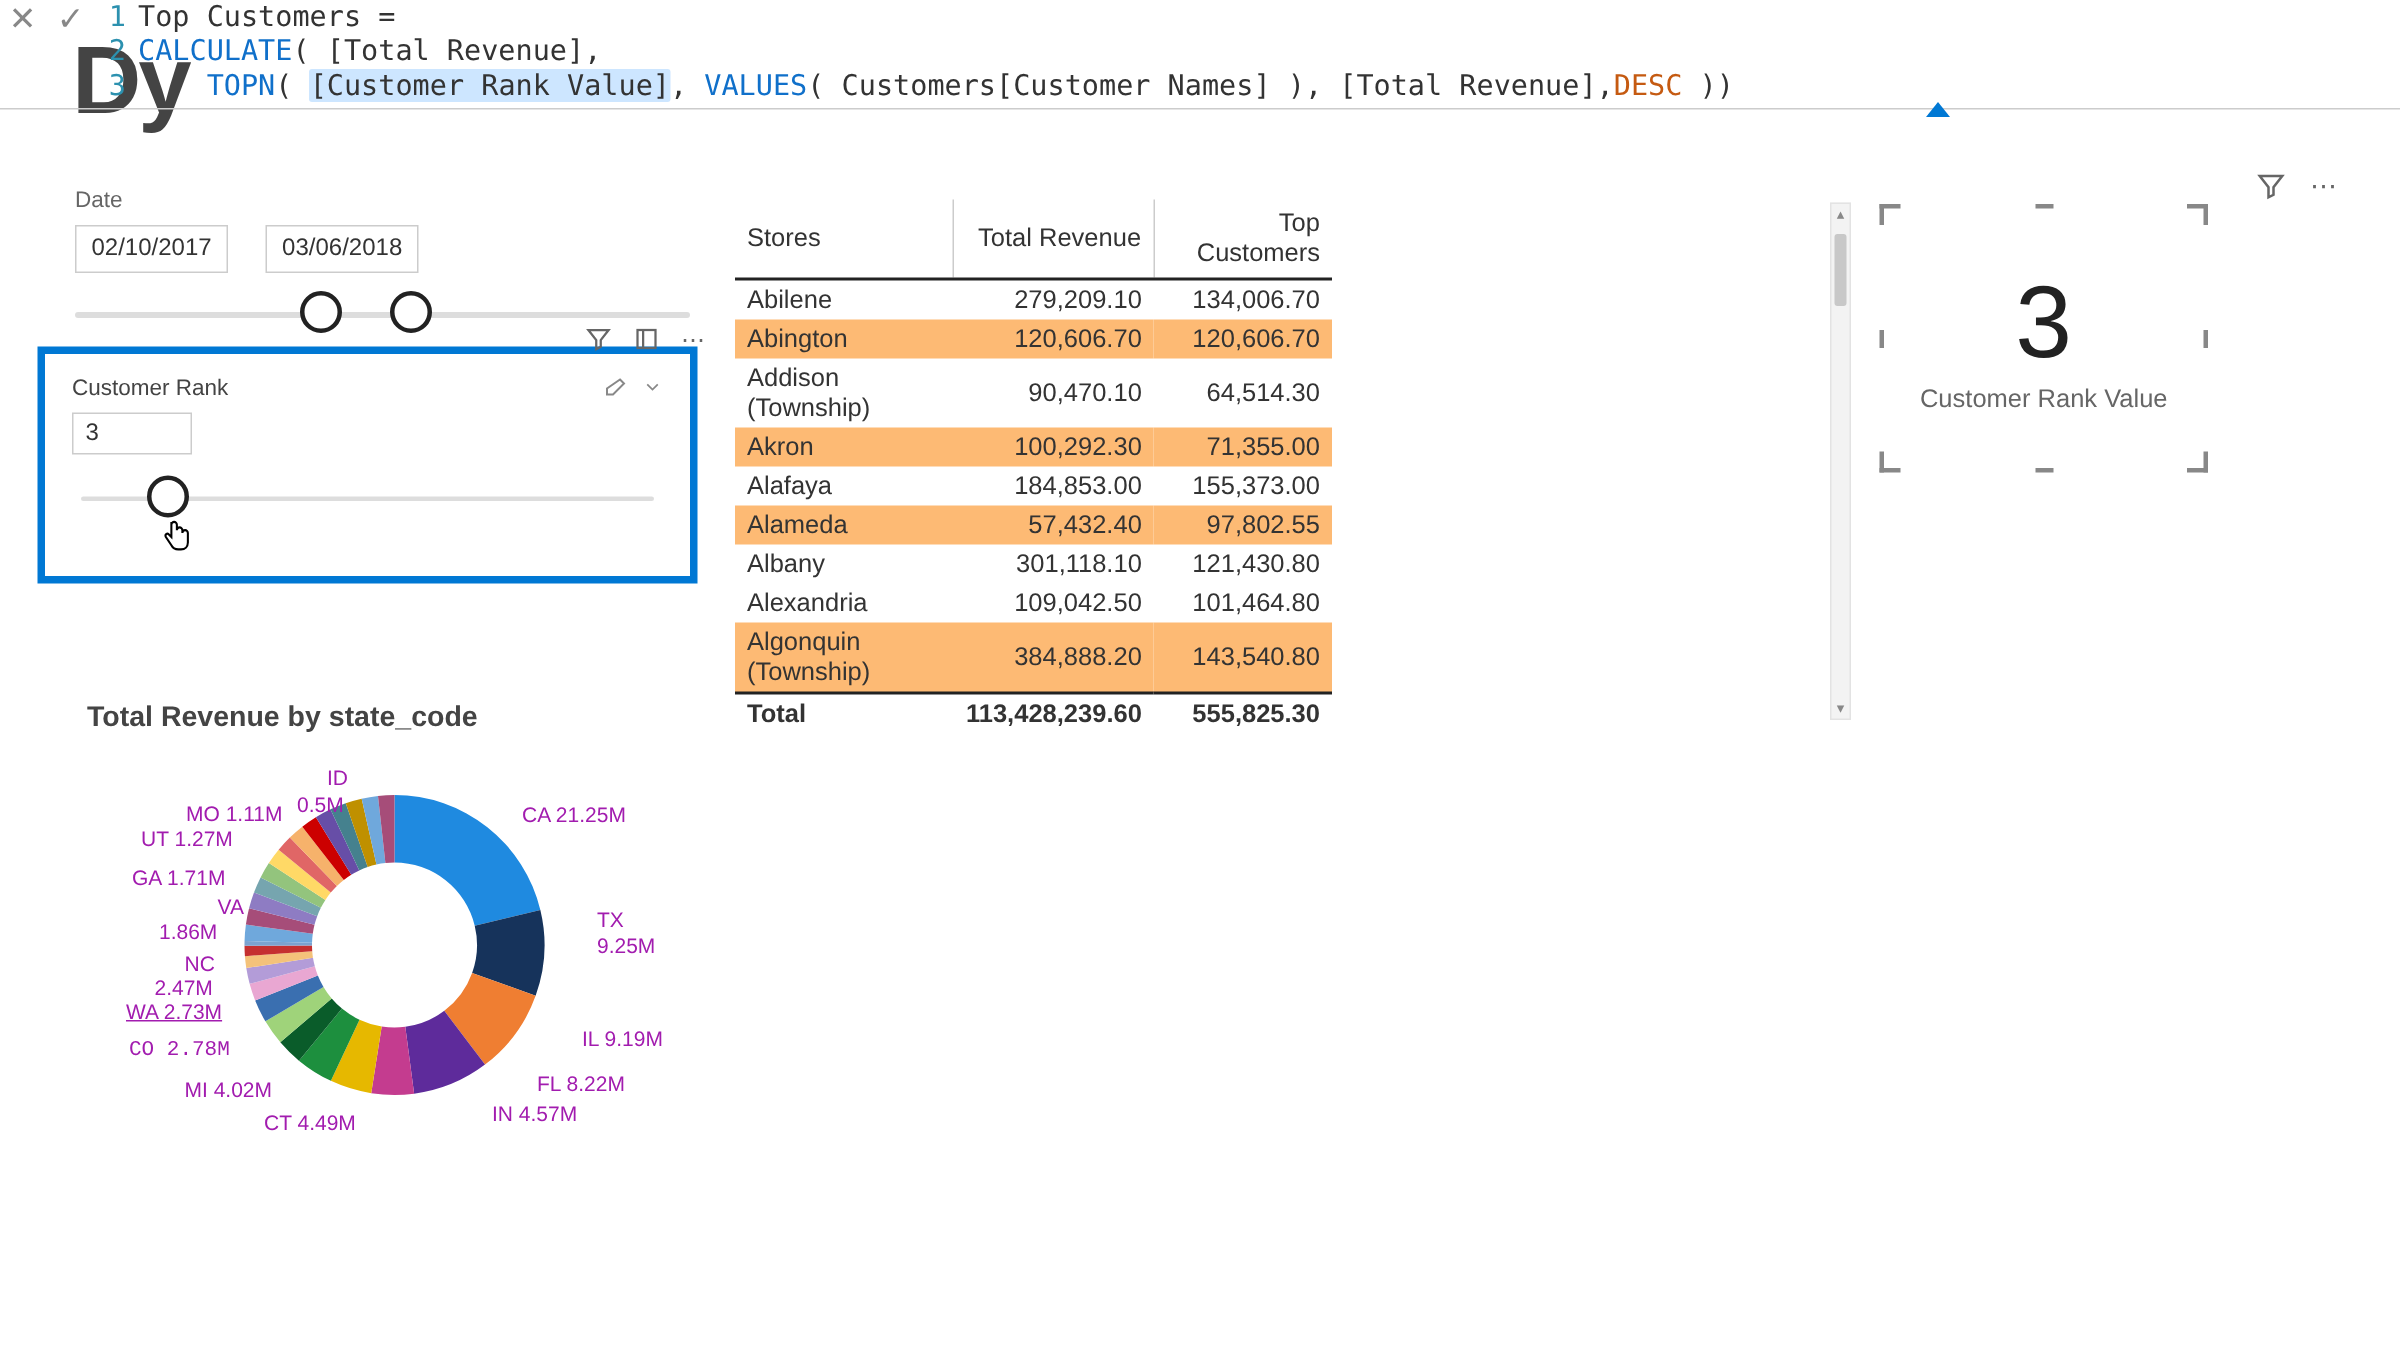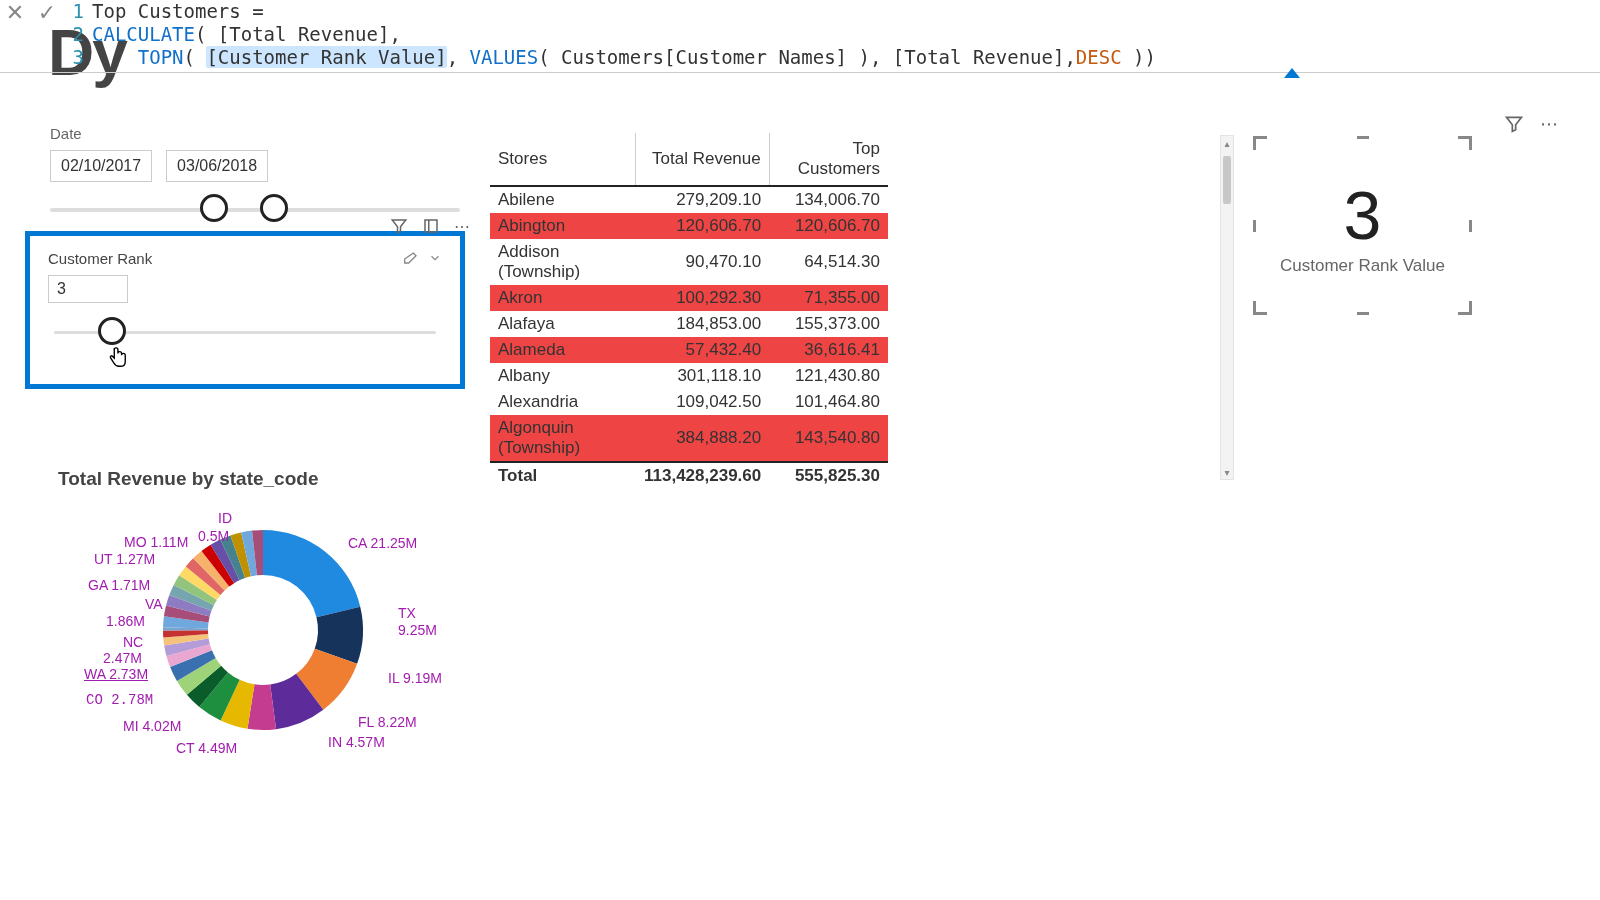--- a/index.html
+++ b/index.html
@@ -22,21 +22,21 @@
   .canvas { position: relative; width: 100%; height: calc(100% - 73px); }
 
   
   .visual-header { position: absolute; right: 40px; top: 40px; display: flex; gap: 16px; align-items: center; color: #666; }
   .filter-ico { width: 20px; height: 20px; }
   .more-ico { font-size: 18px; letter-spacing: 2px; color: #666; }
 
   
   .date-slicer { position: absolute; left: 50px; top: 52px; width: 410px; }
   .sl-title { font-size: 15px; color: #666; margin-bottom: 8px; }
-  .date-inputs { display: flex; gap: 14px; margin-bottom: 12px; }
+  .date-inputs { display: flex; gap: 25px; margin-bottom: 12px; }
   .date-box { border: 1px solid #ccc; padding: 6px 10px; font-size: 16px; color: #333; }
   .slider-track { position: relative; height: 30px; }
   .track-line { position: absolute; top: 14px; left: 0; right: 0; height: 4px; background: #ddd; border-radius: 2px; }
   .handle { position: absolute; top: 0; width: 28px; height: 28px; background: #fff; border: 3px solid #222; border-radius: 50%; }
 
   
   .mini-icons { position:absolute; left:390px; top:144px; display:flex; gap:14px; color:#666; font-size:16px; z-index:2;}
   .mini-icons .ic { width:18px; height:18px; display:flex; align-items:center; justify-content:center;}
 
   
@@ -49,21 +49,21 @@
   .rank-handle { position: absolute; top: 0; left: 44px; width: 28px; height: 28px; background: #fff; border: 3px solid #222; border-radius: 50%; }
   .cursor-hand { position: absolute; top: 28px; left: 52px; font-size: 22px; pointer-events: none;}
 
   
   .tbl-wrap { position: absolute; left: 490px; top: 60px; width: 398px; height: 350px; }
   table { border-collapse: collapse; width: 100%; font-size: 17px; }
   th { text-align: left; font-weight: 400; padding: 6px 8px; border-bottom: 2px solid #222; color: #333; }
   th.lb { border-right: 1px solid #ccc;}
   th.num, td.num { text-align: right; }
   td { padding: 3px 8px; color: #333; }
-  tr.alt td { background: #ef4444; }
+  tr.alt td { background: #fdba74; }
   tr.total td { border-top: 2px solid #222; font-weight: 700; }
 
   
   .card { position: absolute; right: 130px; top: 65px; width: 215px; height: 175px; background: #fff; display: flex; flex-direction: column; align-items: center; justify-content: center; }
   .card-val { font-size: 68px; font-weight: 400; color: #222; }
   .card-lbl { font-size: 17px; color: #666; margin-top: 2px; }
   .sel-border { position: absolute; inset: 0; }
   .sel-border .corner { position: absolute; width: 16px; height: 16px; }
   .sel-border .corner::before, .sel-border .corner::after { content:""; position:absolute; background:#888; }
   .corner.tl{top:-2px;left:-2px}.corner.tr{top:-2px;right:-2px}.corner.bl{bottom:-2px;left:-2px}.corner.br{bottom:-2px;right:-2px}
@@ -194,21 +194,21 @@
             <td class="num">71,355.00</td>
           </tr>
           <tr>
             <td>Alafaya</td>
             <td class="num">184,853.00</td>
             <td class="num">155,373.00</td>
           </tr>
           <tr class="alt">
             <td>Alameda</td>
             <td class="num">57,432.40</td>
-            <td class="num">36,616.41</td>
+            <td class="num">97,802.55</td>
           </tr>
           <tr>
             <td>Albany</td>
             <td class="num">301,118.10</td>
             <td class="num">121,430.80</td>
           </tr>
           <tr>
             <td>Alexandria</td>
             <td class="num">109,042.50</td>
             <td class="num">101,464.80</td>
@@ -280,21 +280,21 @@
           <path d="M48.53921902771563,46.116716585344335 A100,100 0 0 1 57.59716219976353,39.82991962853323 L81.17843920986994,78.15645579569329 A55,55 0 0 0 76.1965704652436,81.61419412193939 Z" fill="#cc0000"></path>
           <path d="M57.59716219976353,39.82991962853323 A100,100 0 0 1 67.29216745952891,34.57853662047336 L86.5106921027409,75.26819514126035 A55,55 0 0 0 81.17843920986994,78.15645579569329 Z" fill="#674ea7"></path>
           <path d="M67.29216745952891,34.57853662047336 A100,100 0 0 1 77.50637248217419,30.42640870341873 L92.12850486519581,72.9845247868803 A55,55 0 0 0 86.5106921027409,75.26819514126035 Z" fill="#45818e"></path>
           <path d="M77.50637248217419,30.42640870341873 A100,100 0 0 1 88.11560302353158,27.424013358939902 L97.96358166294236,71.33320734741694 A55,55 0 0 0 92.12850486519581,72.9845247868803 Z" fill="#bf9000"></path>
           <path d="M88.11560302353158,27.424013358939902 A100,100 0 0 1 98.99088250825753,25.607850752421044 L103.94498537954163,70.33431791383157 A55,55 0 0 0 97.96358166294236,71.33320734741694 Z" fill="#6fa8dc"></path>
           <path d="M98.99088250825753,25.607850752421044 A100,100 0 0 1 110.00000000000043,25 L110.00000000000023,70 A55,55 0 0 0 103.94498537954163,70.33431791383157 Z" fill="#a64d79"></path>
         </svg>
         <div class="d-label" style="left: 290px; top: 35px;">CA 21.25M</div>
         <div class="d-label" style="left: 340px; top: 105px;">TX</div>
         <div class="d-label" style="left: 340px; top: 122px; text-align: right;">9.25M</div>
-        <div class="d-label" style="left: 330px; top: 170px;">IL 9.19M</div>
+        <div class="d-label" style="left: 330px; top: 184px;">IL 9.19M</div>
         <div class="d-label" style="left: 300px; top: 214px;">FL 8.22M</div>
         <div class="d-label" style="left: 270px; top: 234px;">IN 4.57M</div>
         <div class="d-label" style="left: 118px; top: 240px;">CT 4.49M</div>
         <div class="d-label" style="left: 65px; top: 218px;">MI 4.02M</div>
         <div class="d-label" style="left: 28px; top: 192px; font-family: Liberation Mono, monospace;">CO 2.78M</div>
         <div class="d-label" style="left: 26px; top: 166px; text-decoration: underline;">WA 2.73M</div>
         <div class="d-label" style="left: 65px; top: 134px;">NC</div>
         <div class="d-label" style="left: 45px; top: 150px;">2.47M</div>
         <div class="d-label" style="left: 87px; top: 96px;">VA</div>
         <div class="d-label" style="left: 48px; top: 113px;">1.86M</div>

